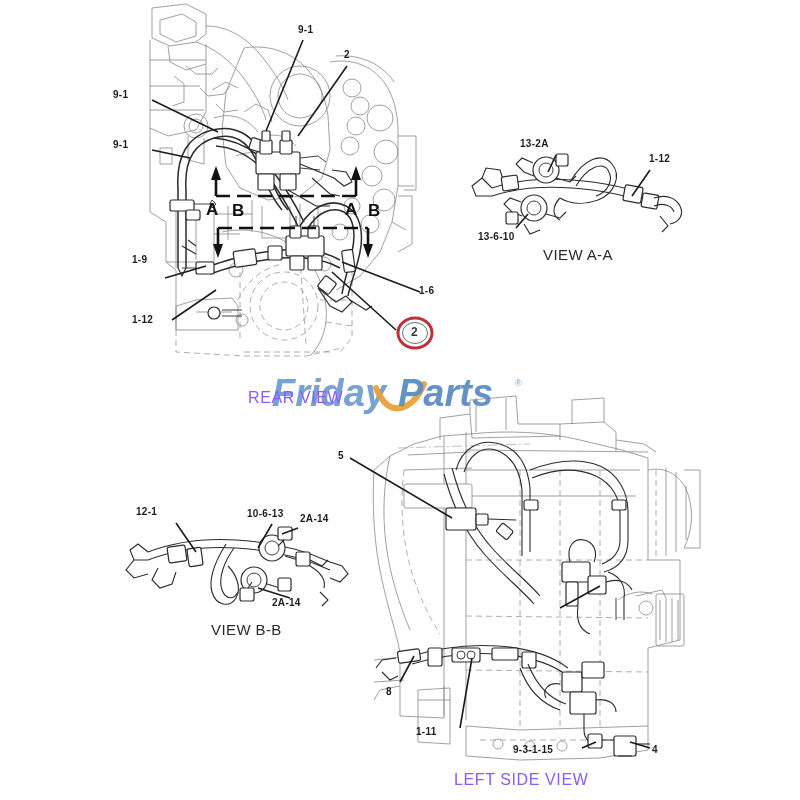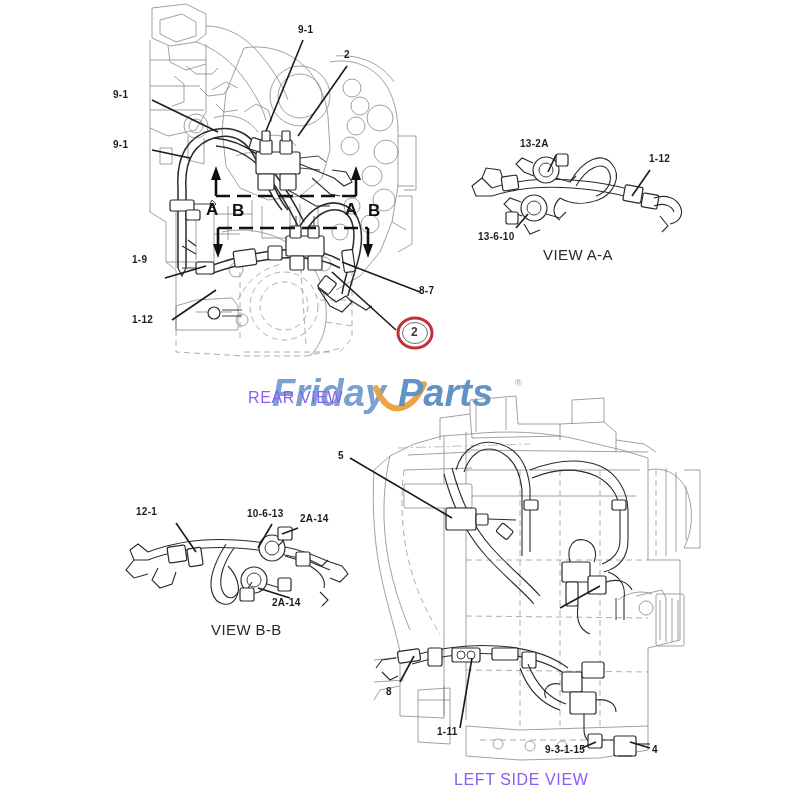--- a/index.html
+++ b/index.html
@@ -444,21 +444,21 @@
     <text class="wm-text" x="126" y="34" fill="#5b8ec4" opacity="0.95">Parts</text>
     <text x="243" y="14" font-size="9" fill="#7fa3cf">®</text>
   </svg>
 
   <div class="lbl" style="left:298px;top:24px;">9-1</div>
   <div class="lbl" style="left:344px;top:49px;">2</div>
   <div class="lbl" style="left:113px;top:89px;">9-1</div>
   <div class="lbl" style="left:113px;top:139px;">9-1</div>
   <div class="lbl" style="left:132px;top:254px;">1-9</div>
   <div class="lbl" style="left:132px;top:314px;">1-12</div>
-  <div class="lbl" style="left:419px;top:285px;">8-7</div>
+  <div class="lbl" style="left:419px;top:285px;">1-6</div>
   <div class="lbl" style="left:411px;top:325px;font-size:12px;color:#3a3a3a;">2</div>
 
   <div class="sectletter" style="left:206px;top:200px;">A</div>
   <div class="sectletter" style="left:232px;top:201px;">B</div>
   <div class="sectletter" style="left:345px;top:200px;">A</div>
   <div class="sectletter" style="left:368px;top:201px;">B</div>
 
   <div class="viewname" style="left:248px;top:389px;">REAR VIEW</div>
 
   <div class="lbl" style="left:520px;top:138px;">13-2A</div>
@@ -467,18 +467,18 @@
   <div class="subviewname" style="left:543px;top:246px;">VIEW A-A</div>
 
   <div class="lbl" style="left:136px;top:506px;">12-1</div>
   <div class="lbl" style="left:247px;top:508px;">10-6-13</div>
   <div class="lbl" style="left:300px;top:513px;">2A-14</div>
   <div class="lbl" style="left:272px;top:597px;">2A-14</div>
   <div class="subviewname" style="left:211px;top:621px;text-align:right;">VIEW B-B</div>
 
   <div class="lbl" style="left:338px;top:450px;">5</div>
   <div class="lbl" style="left:386px;top:686px;">8</div>
-  <div class="lbl" style="left:437px;top:726px;">1-11</div>
-  <div class="lbl" style="left:513px;top:744px;margin-left:32px;">9-3-1-15</div>
+  <div class="lbl" style="left:416px;top:726px;">1-11</div>
+  <div class="lbl" style="left:513px;top:744px;">9-3-1-15</div>
   <div class="lbl" style="left:652px;top:744px;">4</div>
   <div class="viewname" style="left:454px;top:771px;">LEFT SIDE VIEW</div>
 
 </div>
 
 </body></html>

